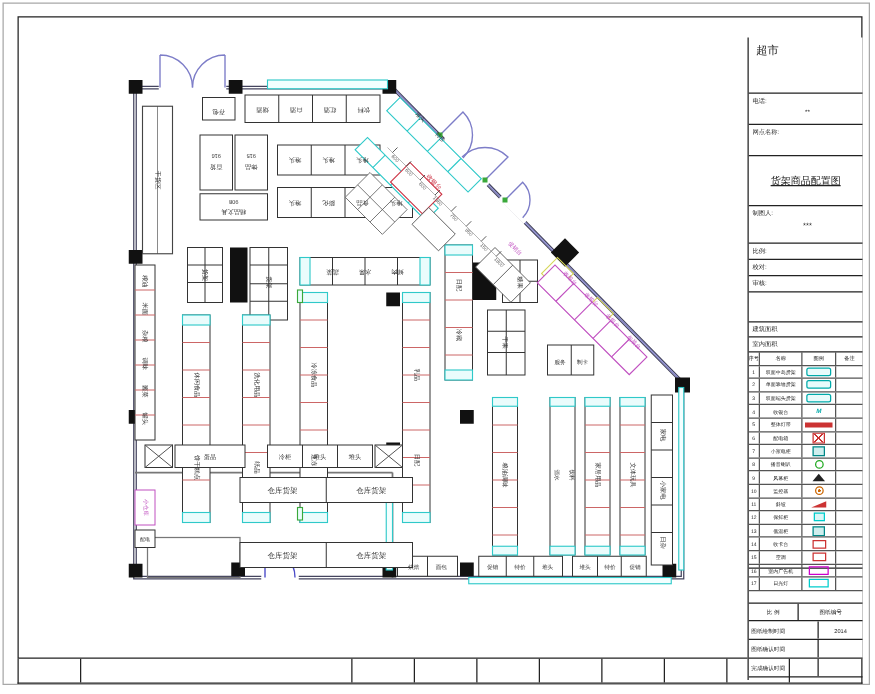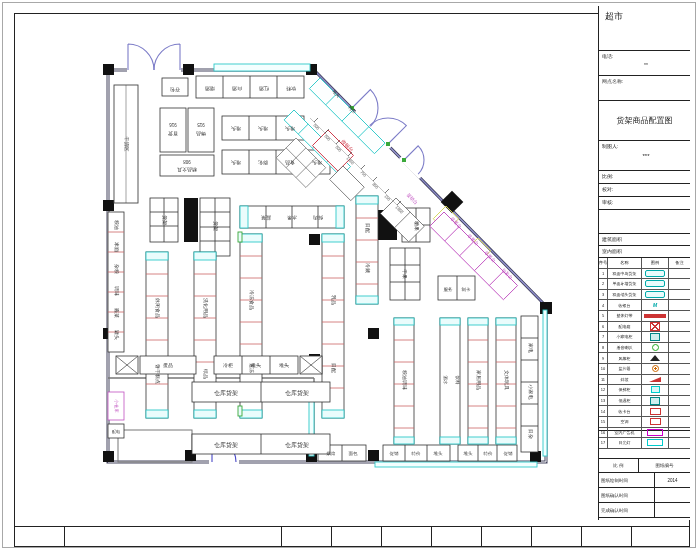--- a/index.html
+++ b/index.html
@@ -3,26 +3,26 @@
 <meta charset="utf-8">
 <style>
   html,body{margin:0;padding:0;background:#fff;}
   .sheet{position:relative;width:700px;height:555px;background:#fff;overflow:hidden;
          font-family:"Liberation Sans",sans-serif;color:#222;}
   .outer-border{position:absolute;left:2px;top:2px;width:694px;height:546px;border:1px solid #a8a8a8;box-sizing:border-box;}
   .inner-border{position:absolute;left:14px;top:13px;width:676px;height:514px;border:1.5px solid #222;box-sizing:border-box;background:#fff;}
   .bottom-strip{position:absolute;left:14px;top:527px;width:676px;height:20px;border:1px solid #222;border-top:none;box-sizing:border-box;}
   .bottom-strip .div{position:absolute;top:0;width:1px;height:100%;background:#222;}
   
-  .titleblock{position:absolute;left:598px;top:6px;width:92px;height:514px;border-left:1.2px solid #222;box-sizing:border-box;background:#fff;}
+  .titleblock{position:absolute;left:598px;top:30px;width:92px;height:514px;border-left:1.2px solid #222;box-sizing:border-box;background:#fff;}
   .cell{border-bottom:0.8px solid #222;box-sizing:border-box;overflow:hidden;position:relative;}
   .c-project{height:45px;font-size:9px;padding:4px 0 0 6px;}
   .c-small{height:25px;font-size:5px;padding:2px 0 0 3px;color:#333;}
   .c-small .v{display:block;text-align:center;font-size:5px;margin-top:3px;}
-  .c-title{height:40px;font-size:8px;display:flex;align-items:center;justify-content:center;text-align:center;}
+  .c-title{height:40px;font-size:8px;display:flex;align-items:center;justify-content:center;text-align:center;text-decoration:underline;}
   .c-draft{height:30px;font-size:5px;padding:2px 0 0 3px;}
   .c-draft .v{display:block;text-align:center;font-size:6px;margin-top:4px;}
   .c-row{height:13px;font-size:5px;padding:2px 0 0 3px;}
   .c-blank{height:24px;}
   .c-area{height:12px;font-size:5px;padding:2px 0 0 3px;}
   .legend{height:172px;border-bottom:0.8px solid #222;font-size:4px;}
   .lgrow{display:grid;grid-template-columns:9px 34px 27px 21px;height:9.6px;border-bottom:0.4px solid #555;align-items:center;}
   .lgrow span{display:flex;align-items:center;justify-content:center;overflow:hidden;white-space:nowrap;height:100%;border-right:0.4px solid #555;box-sizing:border-box;}
   .lgrow span:last-child{border-right:none;}
   .lg-head{font-size:4.2px;}

